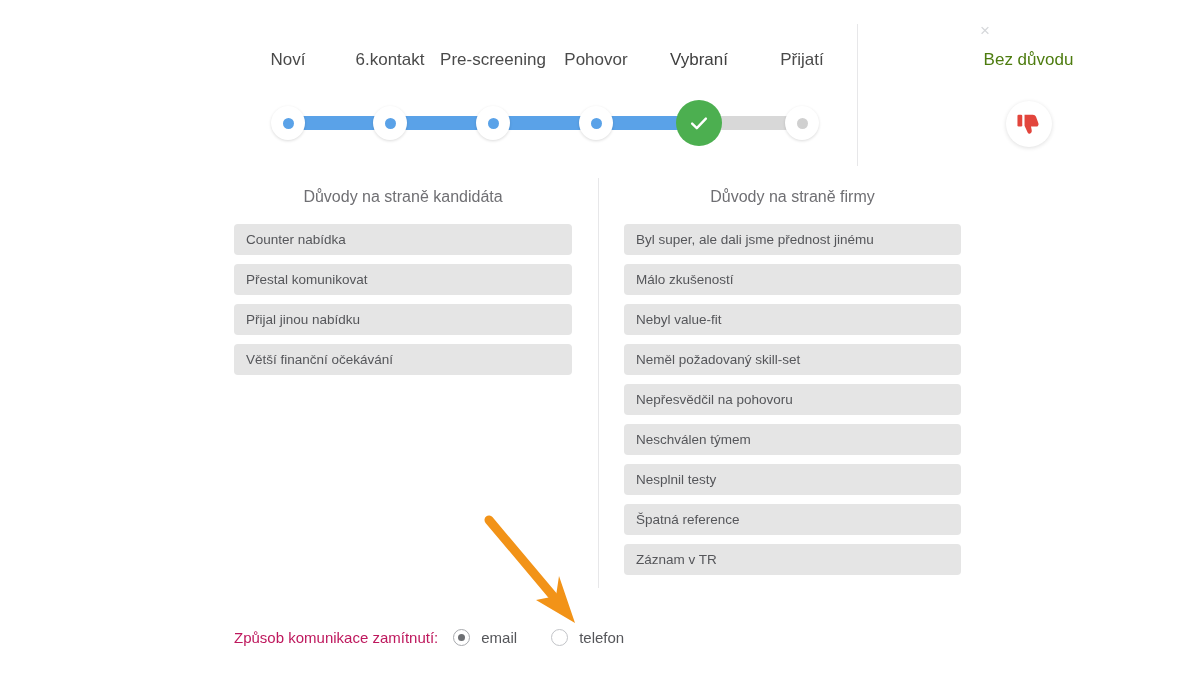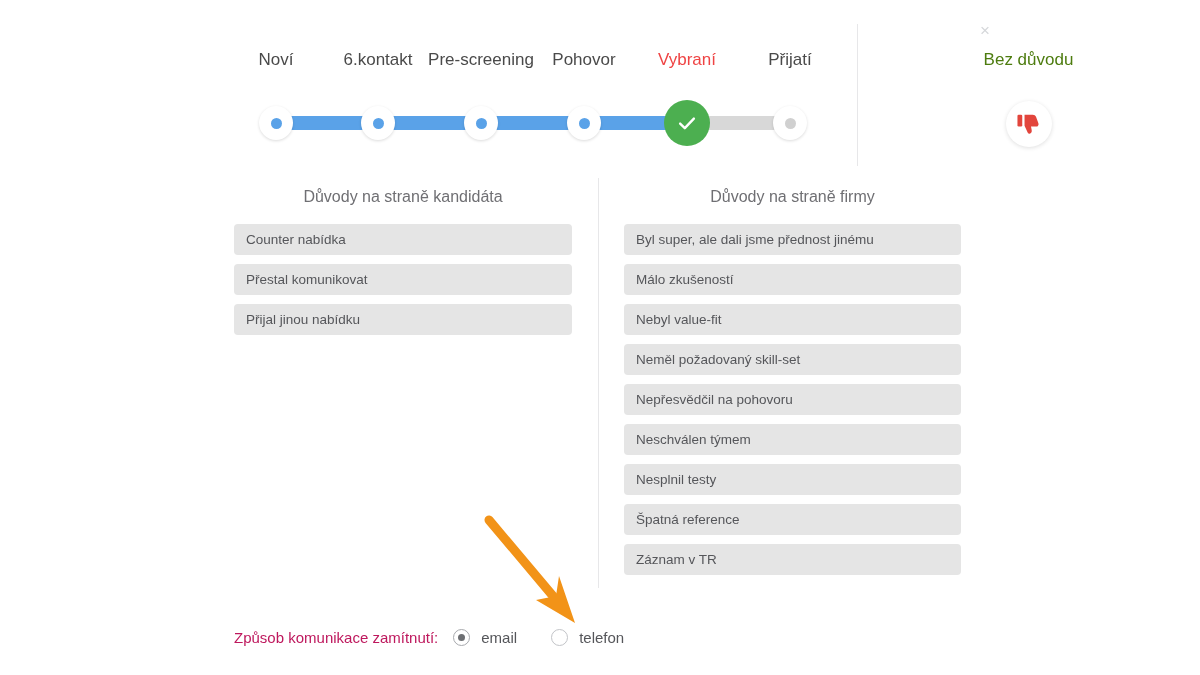--- a/index.html
+++ b/index.html
@@ -36,35 +36,35 @@
   .top-divider {
     position: absolute;
     left: 857px; top: 24px;
     width: 1px; height: 142px;
     background: #e7e7e9;
   }
 
   
   .stepper {
     position: absolute;
-    left: 0; top: 0;
+    left: 12px; top: 0;
     width: 857px; height: 170px;
   }
   .step-label {
     position: absolute;
     top: 49px;
     width: 110px;
     margin-left: -55px;
     text-align: center;
     font-size: 17px;
     line-height: 21px;
     color: #4a4a4a;
     cursor: pointer;
   }
-  .step-label.active { color: #ef4444; }
+  .step-label.active { color: #404040; }
 
   .track {
     position: absolute;
     top: 116px;
     height: 14px;
     border-radius: 7px;
   }
   .track.done { background: #5aa2e8; }
   .track.todo { background: #d8d8d8; }
 
@@ -278,20 +278,21 @@
   </div>
 
   <div class="mid-divider"></div>
 
   <div class="col col-left">
     <h3 class="col-title">Důvody na straně kandidáta</h3>
     <ul class="reason-list">
       <li class="reason-item">Counter nabídka</li>
       <li class="reason-item">Přestal komunikovat</li>
       <li class="reason-item">Přijal jinou nabídku</li>
+      <li class="reason-item">Větší finanční očekávání</li>
     </ul>
   </div>
 
   <div class="col col-right">
     <h3 class="col-title">Důvody na straně firmy</h3>
     <ul class="reason-list">
       <li class="reason-item">Byl super, ale dali jsme přednost jinému</li>
       <li class="reason-item">Málo zkušeností</li>
       <li class="reason-item">Nebyl value-fit</li>
       <li class="reason-item">Neměl požadovaný skill-set</li>

